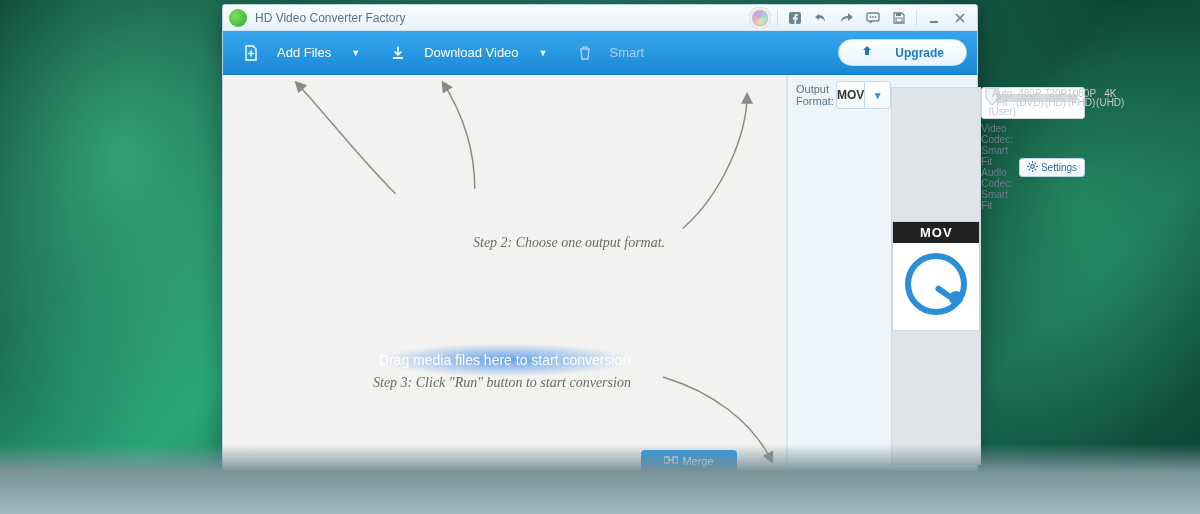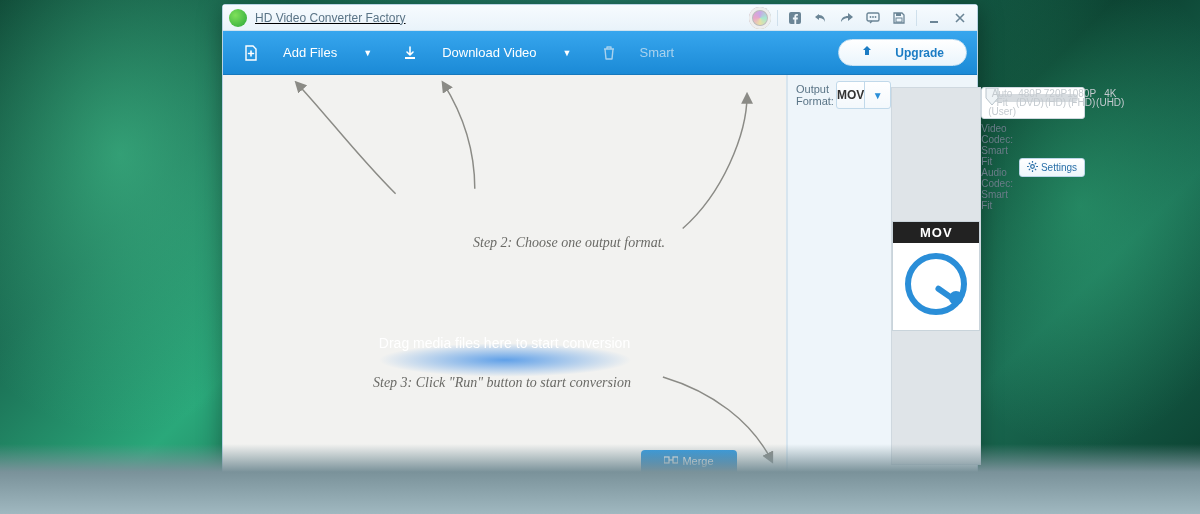--- a/index.html
+++ b/index.html
@@ -40,21 +40,20 @@
 
 
 .titlebar {
   height: 26px;
   background: linear-gradient(#f7fbfe, #e9f3fa);
   border-bottom: 1px solid #cfe3f0;
   display: flex;
   align-items: center;
   padding: 10px 6px;
   position: relative;
-  text-decoration: underline;
 }
 .app-logo {
   width: 18px; height: 18px; border-radius: 50%;
   background: radial-gradient(circle at 35% 35%, #7fe05a, #2aa83a);
   margin-right: 8px;
 }
 .app-title { font-size: 12px; color: #5a7486; }
 .title-right { margin-left: auto; display: flex; align-items: center; gap: 4px; }
 .disc {
   width: 22px; height: 22px; border-radius: 50%;
@@ -72,21 +71,21 @@
 .toolbar {
   height: 44px;
   background: linear-gradient(#37a6ee, #1b8ad6);
   display: flex;
   align-items: center;
   padding: 0 10px;
   gap: 10px;
   border-bottom: 1px solid #1678bd;
 }
 .tb-main-btn {
-  display: flex; align-items: center; gap: 24px;
+  display: flex; align-items: center; gap: 18px;
   color: #fff; font-size: 13px; cursor: pointer;
   padding: 4px 10px; border-radius: 3px;
 }
 .tb-main-btn.disabled { color: #a9d2ee; cursor: default; }
 .tb-main-btn .caret { font-size: 9px; margin-left: 2px; }
 .tb-icon { display: inline-flex; }
 .upgrade-btn {
   margin-left: auto;
   background: linear-gradient(#ffffff, #eaf5fc);
   color: #1b7cc4;
@@ -111,21 +110,21 @@
   font-family: "Segoe Script", cursive;
   font-size: 14px;
   color: #6a6a66;
   font-style: italic;
 }
 .drag-hint {
   position: absolute;
   left: 50%; top: 260px; transform: translateX(-50%);
   width: 360px; height: 50px;
   background: radial-gradient(ellipse 180px 24px at center, rgba(60,140,230,0.8), rgba(60,140,230,0.0) 70%);
-  display: flex; align-items: flex-start; justify-content: center;
+  display: flex; align-items: center; justify-content: center;
   color: #fff; font-size: 14px;
 }
 .dz-svg { position: absolute; inset: 0; width: 100%; height: 100%; pointer-events: none; }
 
 
 .rightpanel {
   width: 190px;
   background: #eef5fa;
   border-left: 1px solid #d7e5ef;
   display: flex; flex-direction: row;

